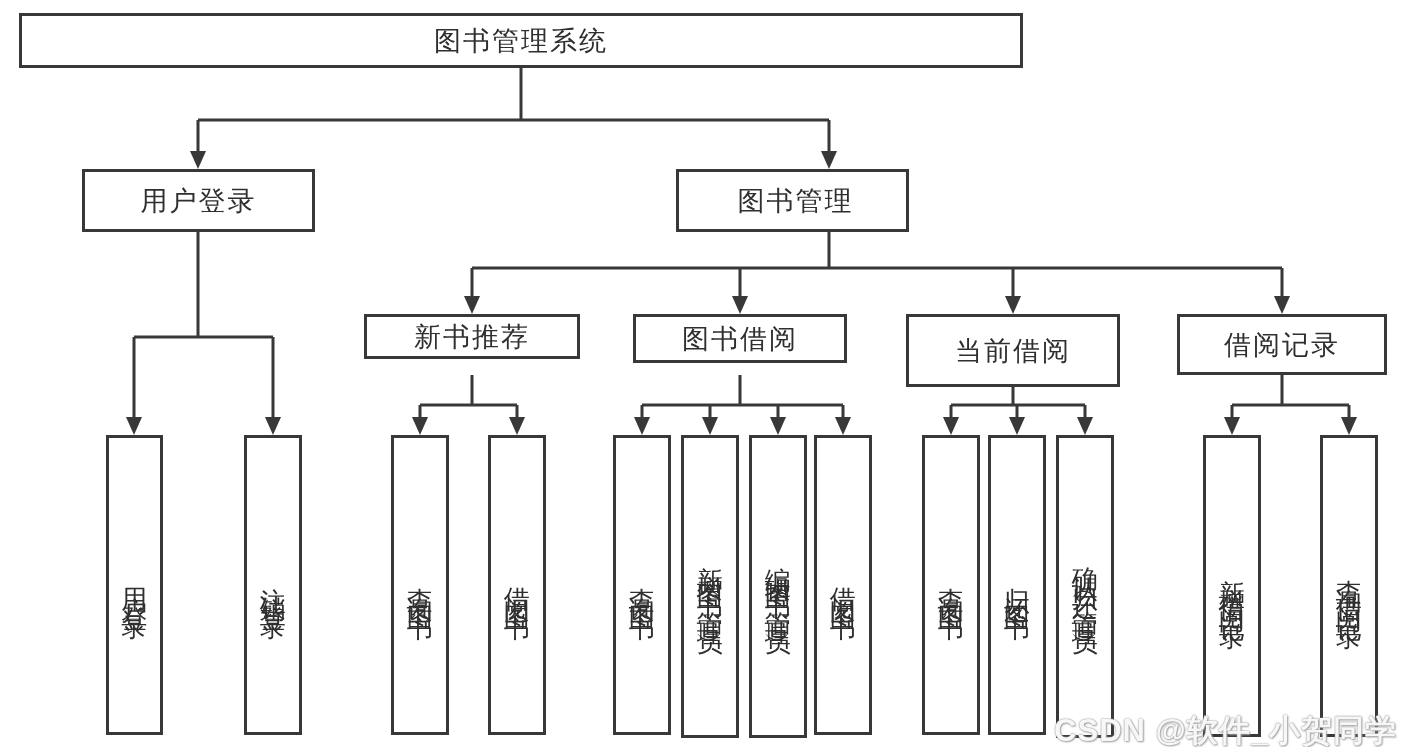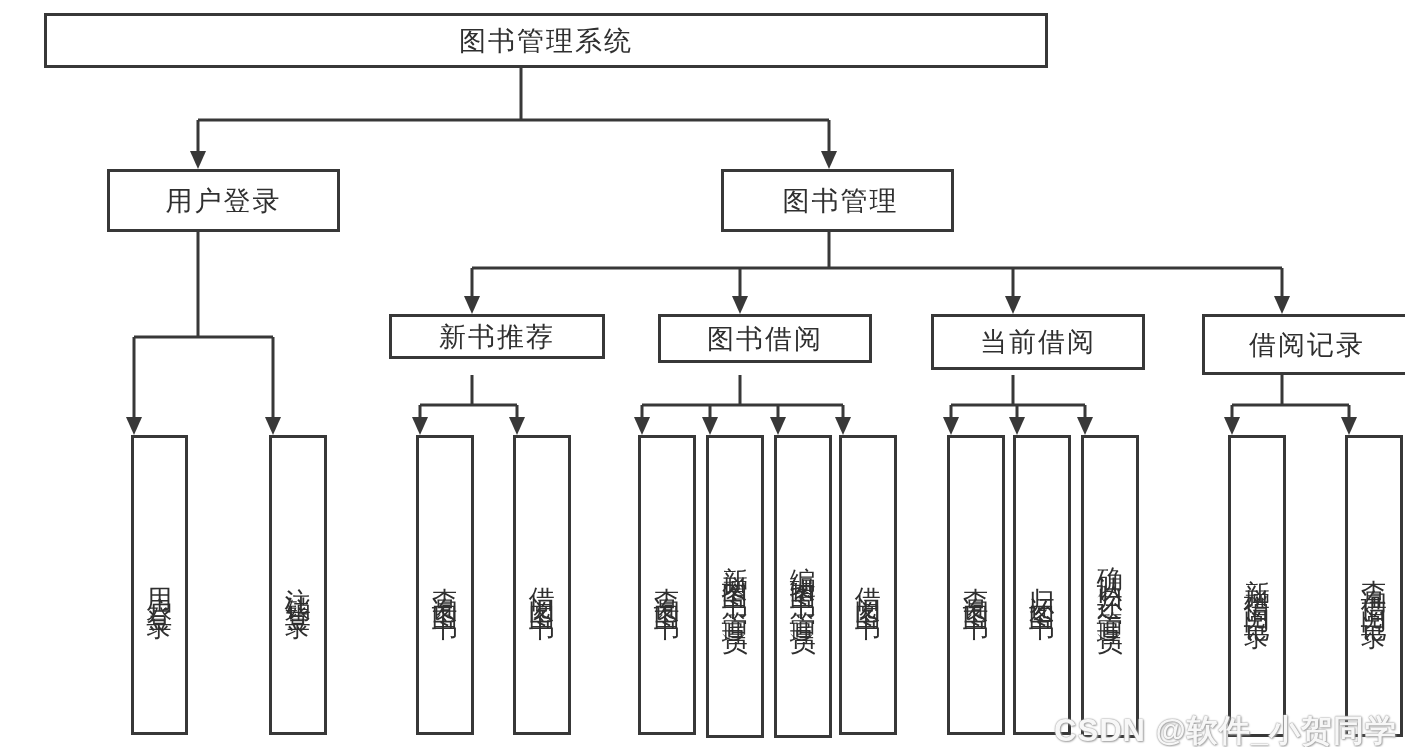--- a/index.html
+++ b/index.html
@@ -25,21 +25,20 @@
   .node {
     position: absolute;
     box-sizing: border-box;
     background: #ffffff;
     border: 3px solid #383838;
     color: #2f2f2f;
     display: flex;
     align-items: center;
     justify-content: center;
     text-align: center;
-    margin-left: 25px;
   }
   .h-node {
     font-size: 27px;
     letter-spacing: 2px;
     white-space: nowrap;
   }
   .root-node {
     font-size: 27px;
   }
   .v-node {
@@ -103,25 +102,25 @@
       <polygon points="1009,417 1025,417 1017,435"></polygon>
       <polygon points="1077,417 1093,417 1085,435"></polygon>
       <polygon points="1224,417 1240,417 1232,435"></polygon>
       <polygon points="1341,417 1357,417 1349,435"></polygon>
     </g>
   </svg>
 
   <div class="node h-node root-node" style="left:19px; top:13px; width:1004px; height:55px;">图书管理系统</div>
 
   <div class="node h-node" style="left:82px; top:169px; width:233px; height:63px;">用户登录</div>
-  <div class="node h-node" style="left:696px; top:169px; width:233px; height:63px;padding-left:6px;">图书管理</div>
+  <div class="node h-node" style="left:676px; top:169px; width:233px; height:63px;padding-left:6px;">图书管理</div>
 
   <div class="node h-node" style="left:364px; top:314px; width:216px; height:45px;">新书推荐</div>
   <div class="node h-node" style="left:633px; top:314px; width:214px; height:49px;">图书借阅</div>
-  <div class="node h-node" style="left:906px; top:314px; width:214px; height:56px;">当前借阅</div>
+  <div class="node h-node" style="left:906px; top:314px; width:214px; height:73px;">当前借阅</div>
   <div class="node h-node" style="left:1177px; top:314px; width:210px; height:61px;">借阅记录</div>
 
   <div class="node v-node" style="left:106px; top:435px; width:57px; height:300px;">用户登录</div>
   <div class="node v-node" style="left:244px; top:435px; width:58px; height:300px;">注销登录</div>
 
   <div class="node v-node" style="left:391px; top:435px; width:58px; height:300px;">查询图书</div>
   <div class="node v-node" style="left:488px; top:435px; width:58px; height:300px;">借阅图书</div>
 
   <div class="node v-node" style="left:613px; top:435px; width:58px; height:300px;">查询图书</div>
   <div class="node v-node" style="left:681px; top:435px; width:58px; height:303px;">新增图书（管理员）</div>

